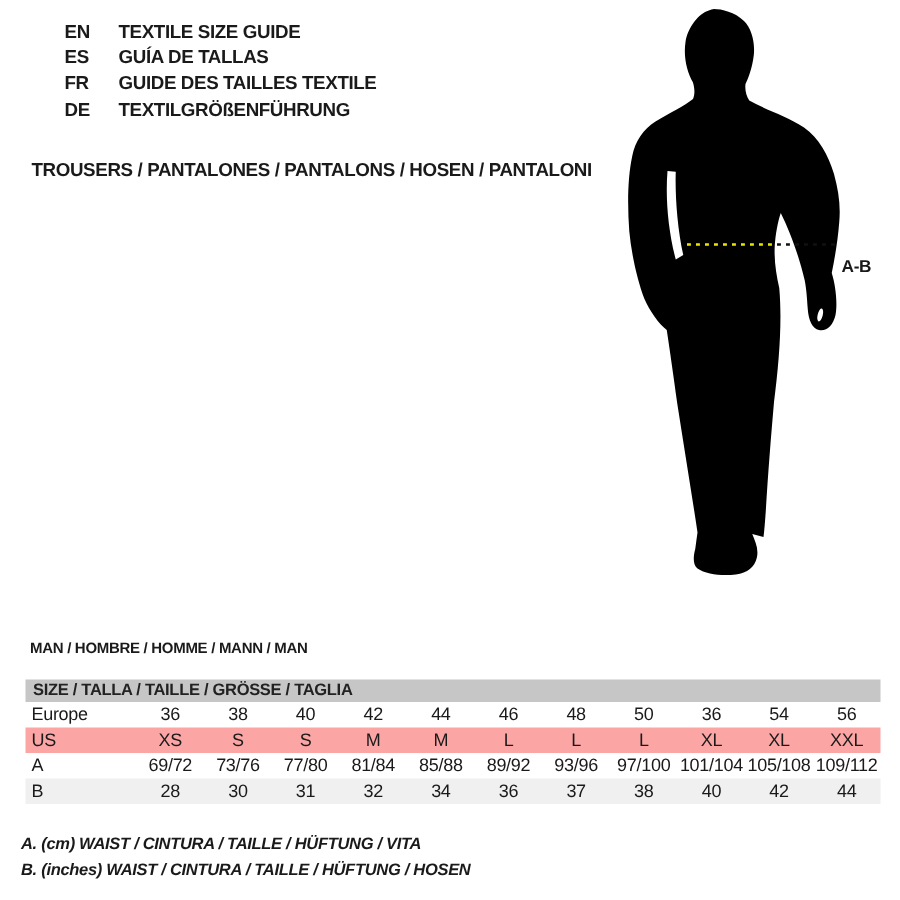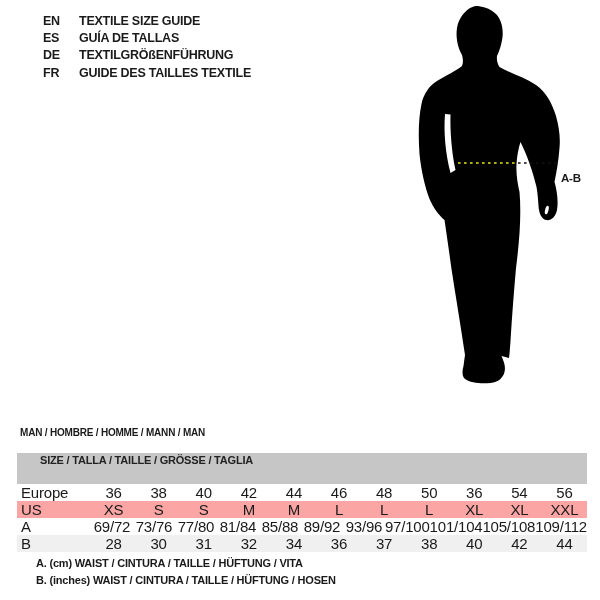--- a/index.html
+++ b/index.html
@@ -13,54 +13,55 @@
   .category { position:absolute; left:21px; top:106px; font-weight:700; font-size:12.5px; letter-spacing:-0.25px; white-space:nowrap; }
 
   
   .figure-wrap { position:absolute; left:418px; top:6px; width:182px; height:382px; }
   .figure-wrap svg { position:absolute; left:0; top:0; }
   .ab-label { position:absolute; left:143px; top:166px; font-size:11.5px; font-weight:700; letter-spacing:-0.2px; }
 
   
   .gender { position:absolute; left:20px; top:427px; font-weight:700; font-size:10px; letter-spacing:-0.2px; white-space:nowrap; }
   .size-table { position:absolute; left:17px; top:453px; width:570px; }
-  .thead { height:31px; line-height:15px; background:#c6c6c6; font-weight:700; font-size:11px; letter-spacing:-0.2px; padding-left:23px; color:#222; }
-  .trow { display:grid; grid-template-columns:74px repeat(11, 1fr); height:17px; line-height:17px; font-size:15px; letter-spacing:-0.2px; }
+  .thead { height:15px; line-height:15px; background:#c6c6c6; font-weight:700; font-size:11px; letter-spacing:-0.2px; padding-left:5px; color:#222; }
+  .trow { display:grid; grid-template-columns:74px repeat(11, 1fr); height:17px; line-height:17px; font-size:12px; letter-spacing:-0.2px; }
   .trow.alt { background:#f0f0f0; }
   .tlabel { text-align:left; padding-left:4px; }
   .tcell { text-align:center; }
 
   
-  .notes { position:absolute; left:36px; top:555px; }
+  .notes { position:absolute; left:14px; top:555px;font-style:italic; }
   .note-line { font-size:11px; font-weight:700; letter-spacing:-0.2px; line-height:16.5px; white-space:nowrap; }
 </style>
 </head>
 <body>
 
 <div class="canvas">
 
   <div class="lang-block">
       <div class="lang-row">
         <span class="lang-code">EN</span>
         <span class="lang-title">TEXTILE SIZE GUIDE</span>
       </div>
       <div class="lang-row">
         <span class="lang-code">ES</span>
         <span class="lang-title">GUÍA DE TALLAS</span>
       </div>
       <div class="lang-row">
+        <span class="lang-code">FR</span>
+        <span class="lang-title">GUIDE DES TAILLES TEXTILE</span>
+      </div>
+      <div class="lang-row">
         <span class="lang-code">DE</span>
         <span class="lang-title">TEXTILGRÖßENFÜHRUNG</span>
       </div>
-      <div class="lang-row">
-        <span class="lang-code">FR</span>
-        <span class="lang-title">GUIDE DES TAILLES TEXTILE</span>
-      </div>
     </div>
 
+  <div class="category">TROUSERS / PANTALONES / PANTALONS / HOSEN / PANTALONI</div>
 
   <div class="figure-wrap">
     <svg width="162" height="382" viewBox="0 0 162 382" aria-hidden="true">
       <path fill="#000000" d="M58 0
         C63 0 72 2 78 8 C83 13 85.5 22 84.5 31 C83.5 39 81 46 79 50
         C78.5 54 79.5 58 81.5 61 C93 67.5 107 71.5 118 79
         C128 86 134 97 138 110 C141 121 142.5 131 141.5 142
         C140.5 155 138.5 166 136.5 176 C139 184 140.5 196 139 204
         C137.5 211 133 215 128 214 C123.5 213 121 207.5 120.5 200
         C120 192 119.5 186 118.5 181 C114.5 164 108.5 148 102.5 136

